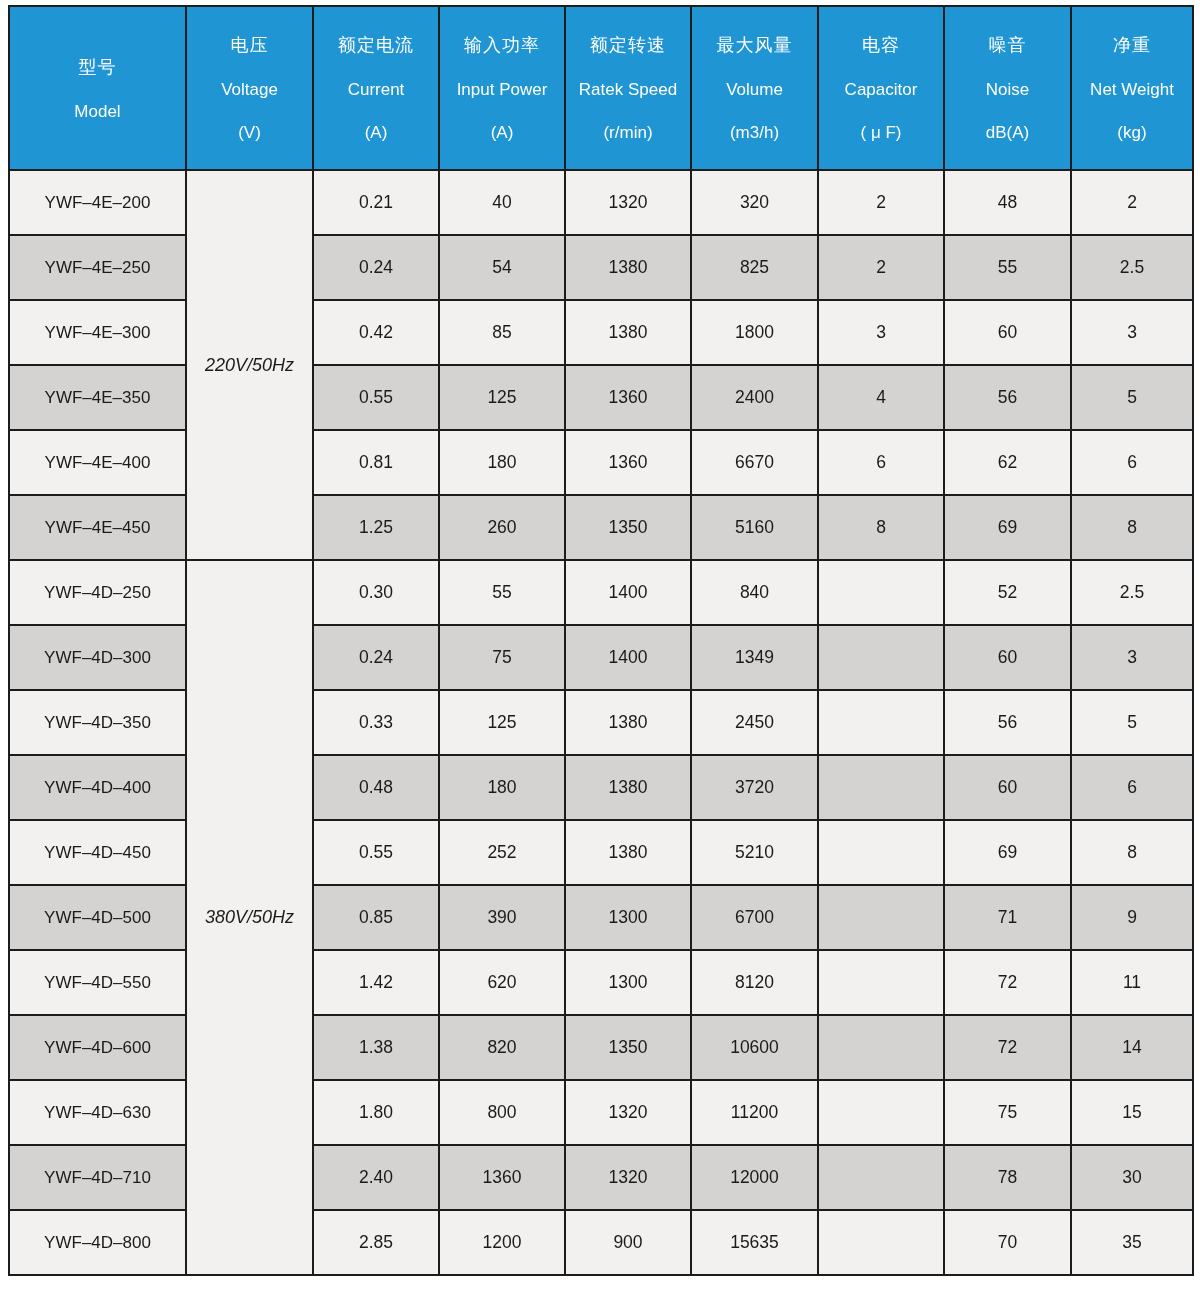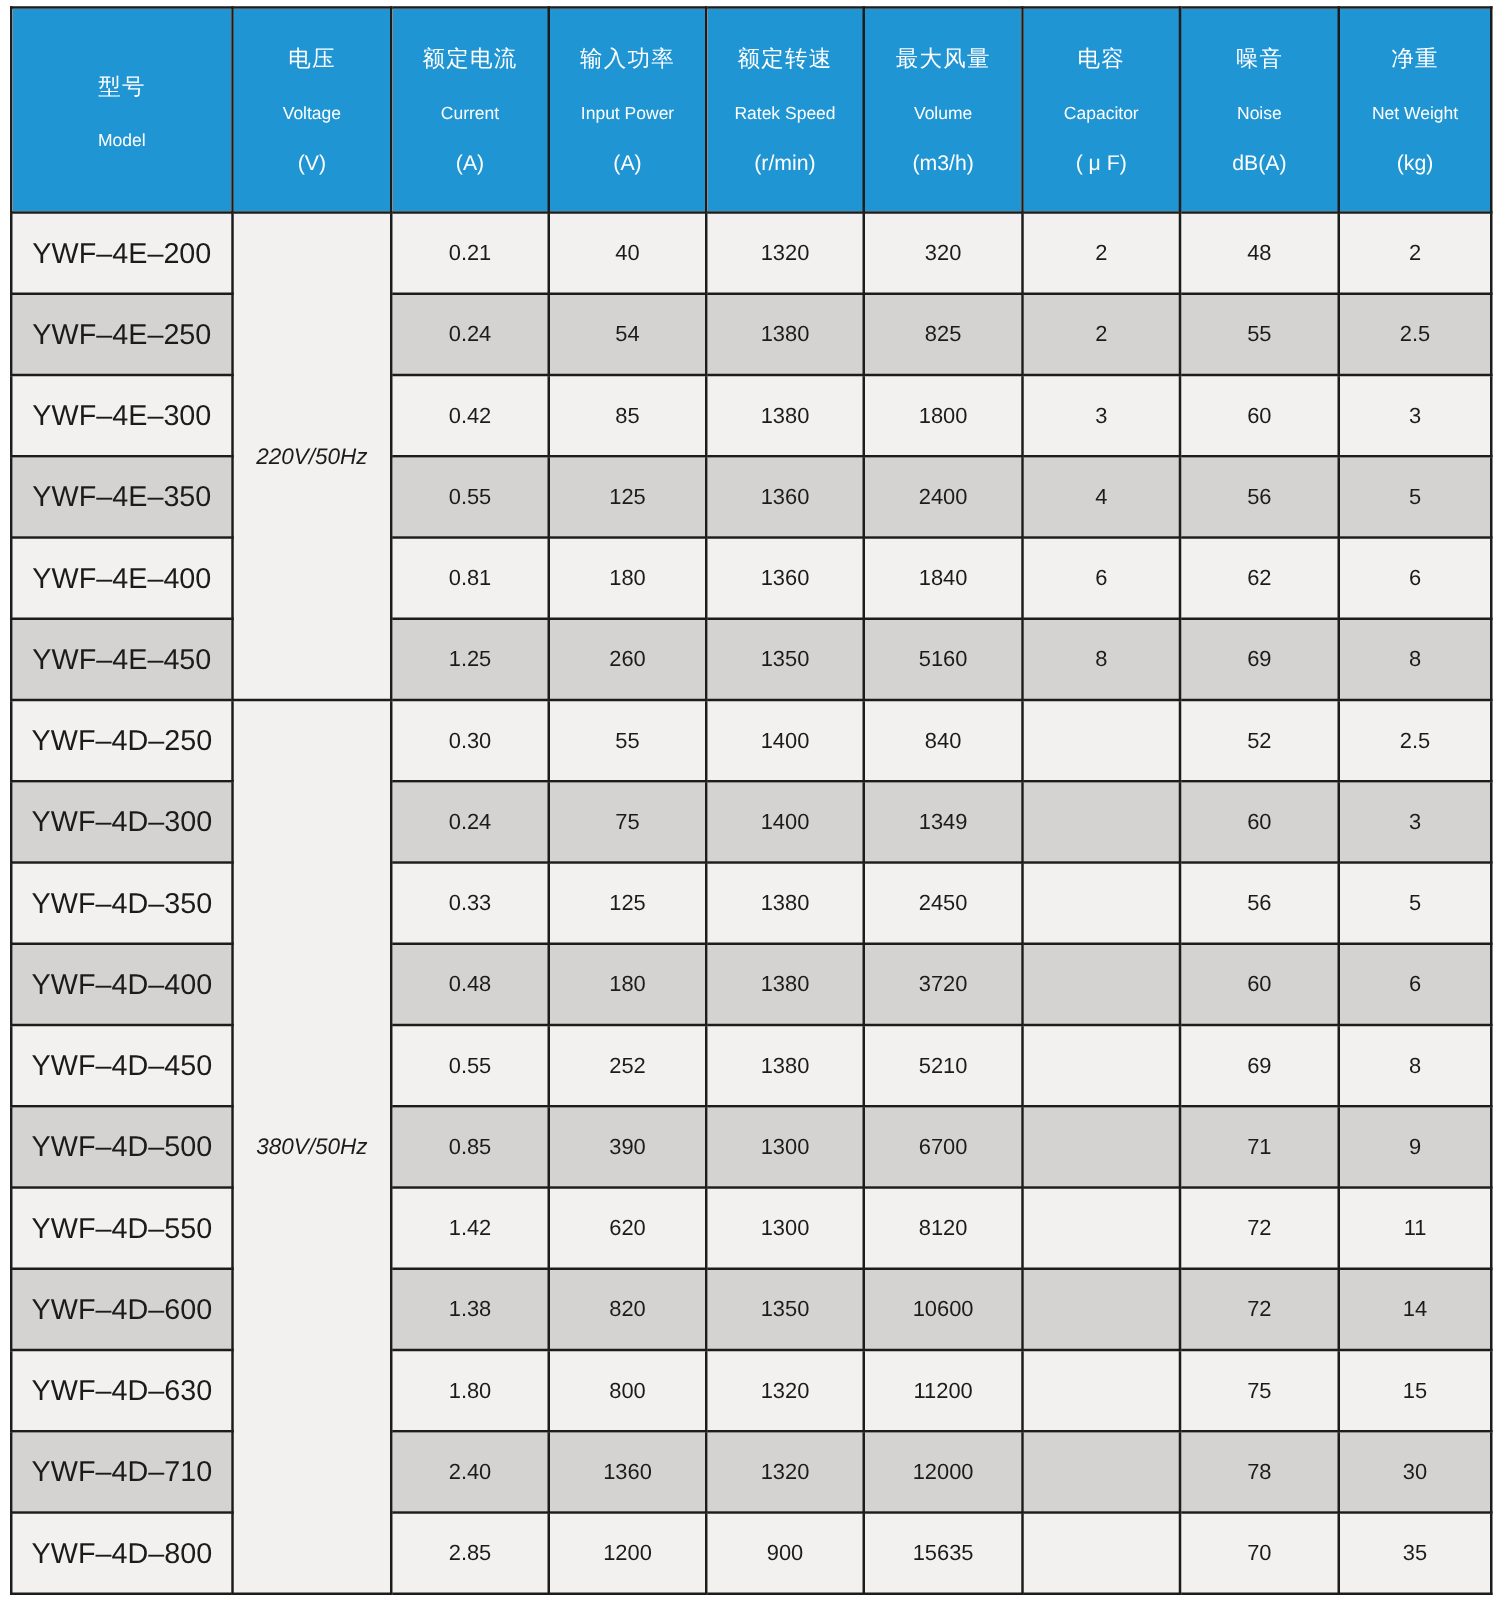--- a/index.html
+++ b/index.html
@@ -46,36 +46,36 @@
     margin-left: 32px;
   }
   .hstack {
     display: flex;
     flex-direction: column;
     align-items: center;
     justify-content: center;
     gap: 23px;
   }
   .h-zh   { font-size: 18px; letter-spacing: 1px; }
-  .h-en   { font-size: 14px; }
+  .h-en   { font-size: 17px; }
   .h-unit { font-size: 17px; }
 
   tbody td {
     height: 63px;
     font-size: 17.5px;
     color: #1b1b1b;
   }
   tr.row-light td { background: #f2f1ef; }
   tr.row-dark  td { background: #d4d3d1; }
   td.voltage-cell {
     background: #f2f1ef !important;
     font-size: 18px;
     font-style: italic;
   }
-  td.model-cell { font-size: 23px; }
+  td.model-cell { font-size: 17px; }
 </style>
 </head>
 <body>
 
 <div class="page">
   <table class="spec-table">
     <colgroup>
       <col class="c-model">
         <col class="c-volt">
         <col class="c-cur">
@@ -192,21 +192,21 @@
           <td>2400</td>
           <td>4</td>
           <td>56</td>
           <td>5</td>
         </tr>
         <tr class="row-light">
           <td class="model-cell">YWF–4E–400</td>
           <td>0.81</td>
           <td>180</td>
           <td>1360</td>
-          <td>1840</td>
+          <td>6670</td>
           <td>6</td>
           <td>62</td>
           <td>6</td>
         </tr>
         <tr class="row-dark">
           <td class="model-cell">YWF–4E–450</td>
           <td>1.25</td>
           <td>260</td>
           <td>1350</td>
           <td>5160</td>

